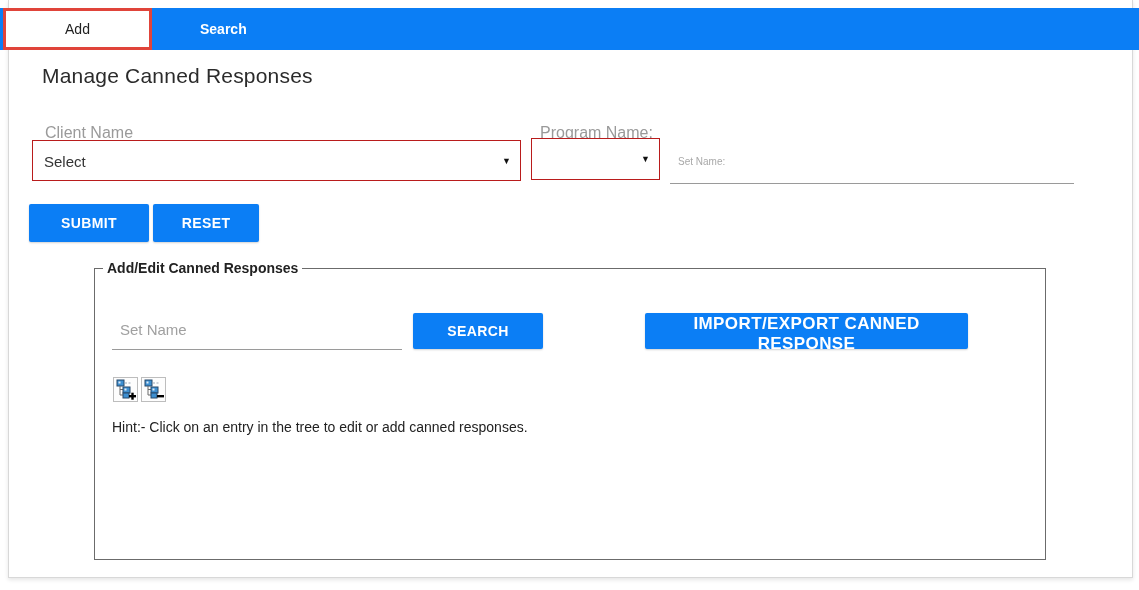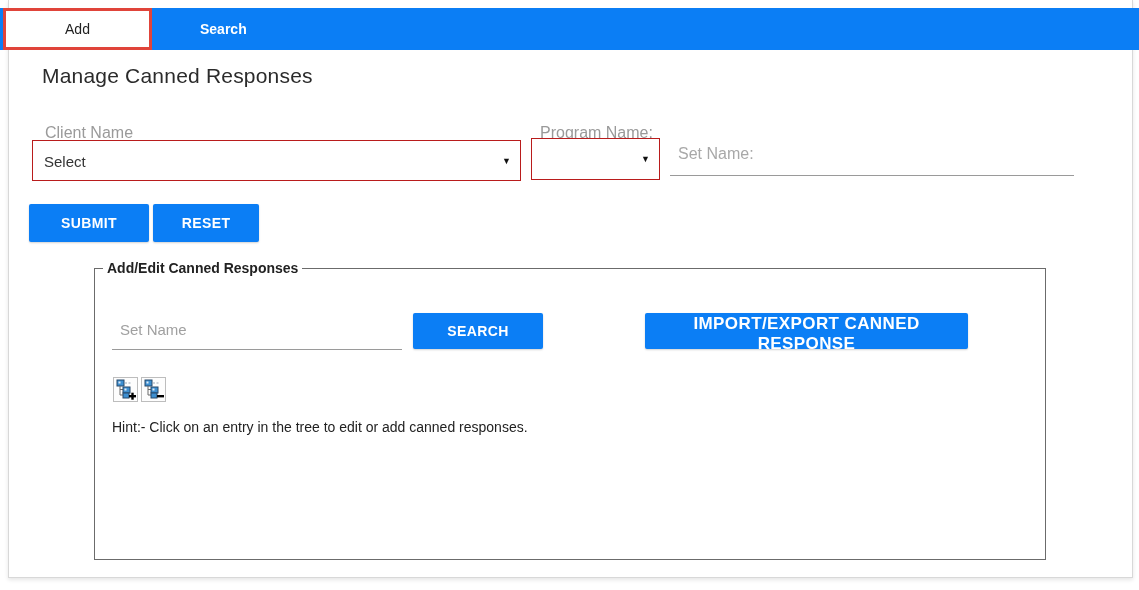--- a/index.html
+++ b/index.html
@@ -125,22 +125,22 @@
   .underline-input {
     position: absolute;
     border: none;
     border-bottom: 1px solid #9a9a9a;
     background: transparent;
     box-sizing: border-box;
     outline: none;
     font-family: "Liberation Sans", sans-serif;
   }
   .input-setname-top {
-    left: 670px; top: 136px; width: 404px; height: 40px;
-    font-size: 16px;
+    left: 670px; top: 144px; width: 404px; height: 40px;
+    font-size: 10px;
     color: #333333;
     padding: 0 0 4px 8px;
   }
   .input-setname-top::placeholder { color: #a8a8a8; opacity: 1; }
 
   
   .btn {
     position: absolute;
     background: #0b7ef5;
     color: #ffffff;

